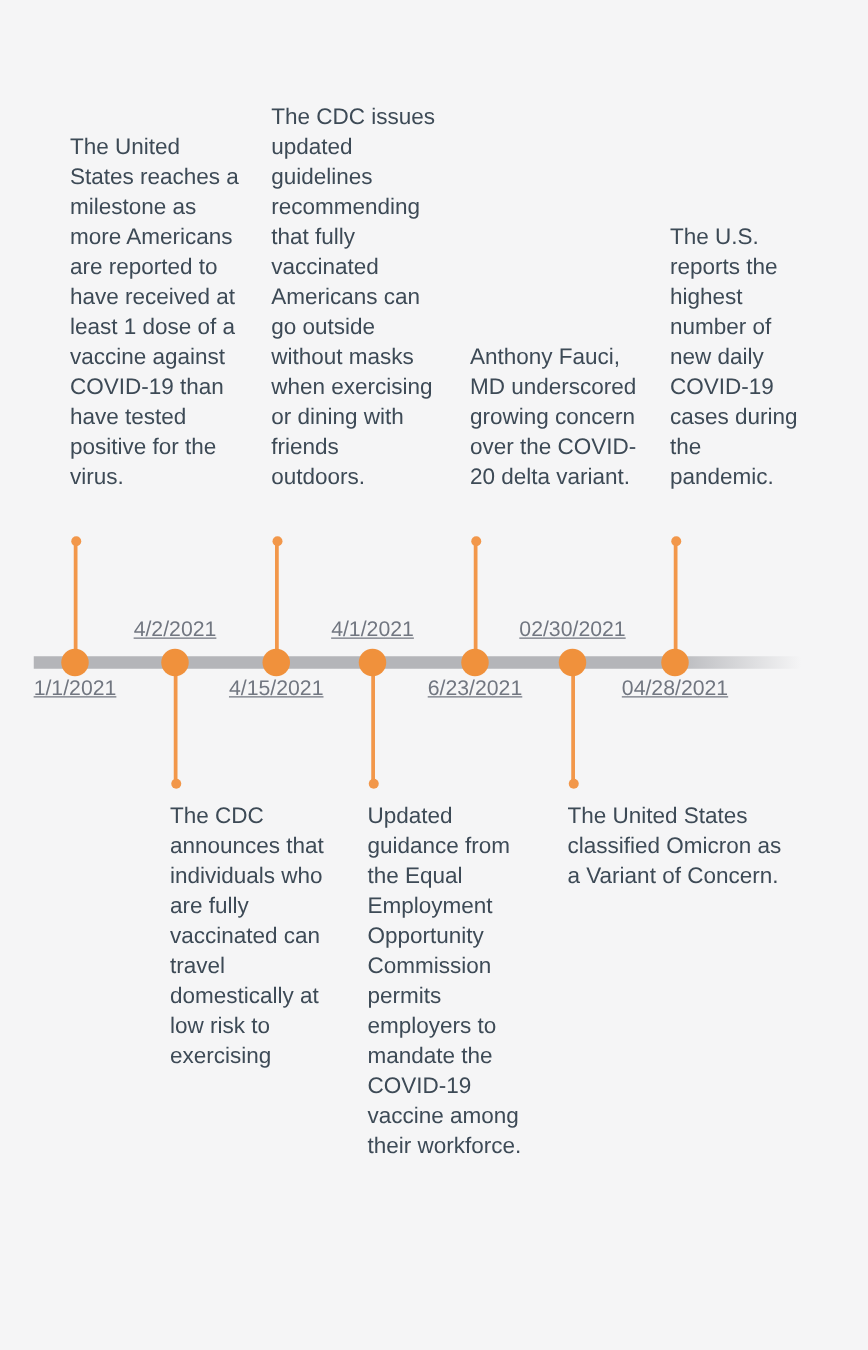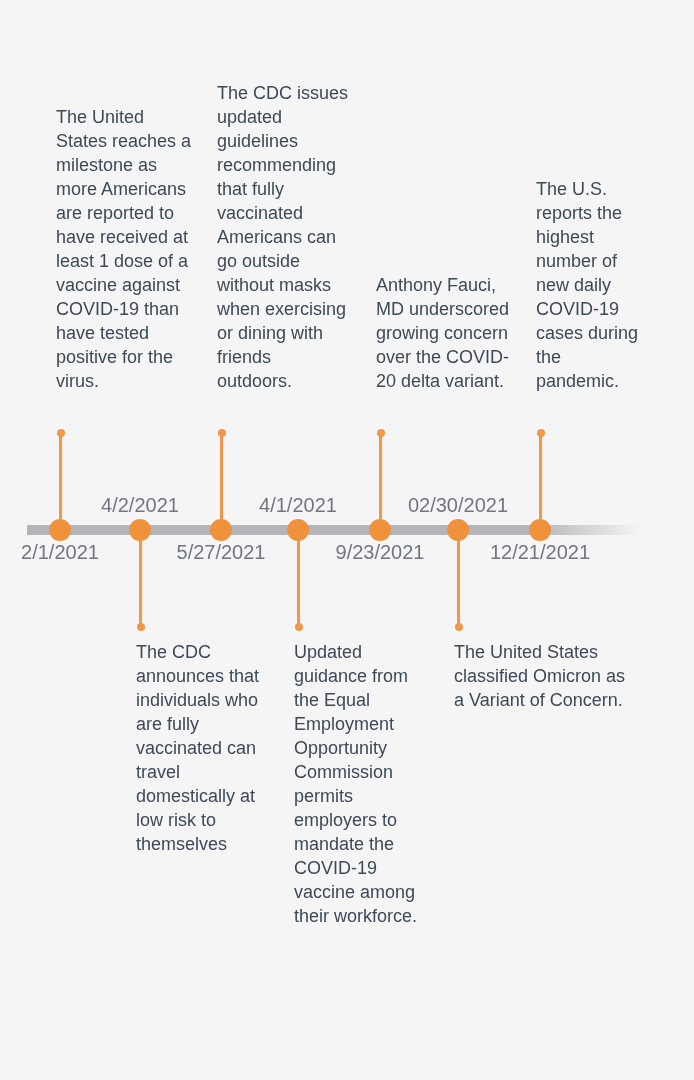--- a/index.html
+++ b/index.html
@@ -24,21 +24,21 @@
     content:"";position:absolute;top:-7px;left:50%;transform:translateX(-50%);
     width:8px;height:8px;border-radius:50%;background:var(--stemc);
   }
   .below .stem{top:530px;height:94px;}
   .below .stem::after{
     content:"";position:absolute;bottom:-7px;left:50%;transform:translateX(-50%);
     width:8px;height:8px;border-radius:50%;background:var(--stemc);
   }
   .date{
     position:absolute;left:var(--x);transform:translateX(-50%);
-    white-space:nowrap;font-size:20px;color:#717680;
+    white-space:nowrap;font-size:17px;color:#717680;text-decoration:underline;
   }
   .above .date{top:541px;}
   .below .date{top:494px;}
   .event-text{
     position:absolute;left:calc(var(--x) - 4px);width:210px;
     white-space:pre-line;font-size:18px;line-height:24px;color:#3d4a56;
   }
   .above .event-text{bottom:687px;}
   .below .event-text{top:640px;}
 </style>
@@ -57,33 +57,33 @@
 are reported to
 have received at
 least 1 dose of a
 vaccine against
 COVID-19 than
 have tested
 positive for the
 virus.</div>
     <div class="stem"></div>
     <div class="dot"></div>
-    <div class="date">2/1/2021</div>
+    <div class="date">1/1/2021</div>
   </div>
 
   <div class="event below" style="--x:140px">
     <div class="event-text">The CDC
 announces that
 individuals who
 are fully
 vaccinated can
 travel
 domestically at
 low risk to
-themselves</div>
+exercising</div>
     <div class="stem"></div>
     <div class="dot"></div>
     <div class="date">4/2/2021</div>
   </div>
 
   <div class="event above" style="--x:221px">
     <div class="event-text">The CDC issues
 updated
 guidelines
 recommending
@@ -91,21 +91,21 @@
 vaccinated
 Americans can
 go outside
 without masks
 when exercising
 or dining with
 friends
 outdoors.</div>
     <div class="stem"></div>
     <div class="dot"></div>
-    <div class="date">5/27/2021</div>
+    <div class="date">4/15/2021</div>
   </div>
 
   <div class="event below" style="--x:298px">
     <div class="event-text">Updated
 guidance from
 the Equal
 Employment
 Opportunity
 Commission
 permits
@@ -120,21 +120,21 @@
   </div>
 
   <div class="event above" style="--x:380px">
     <div class="event-text">Anthony Fauci,
 MD underscored
 growing concern
 over the COVID-
 20 delta variant.</div>
     <div class="stem"></div>
     <div class="dot"></div>
-    <div class="date">9/23/2021</div>
+    <div class="date">6/23/2021</div>
   </div>
 
   <div class="event below" style="--x:458px">
     <div class="event-text">The United States
 classified Omicron as
 a Variant of Concern.</div>
     <div class="stem"></div>
     <div class="dot"></div>
     <div class="date">02/30/2021</div>
   </div>
@@ -144,16 +144,16 @@
 reports the
 highest
 number of
 new daily
 COVID-19
 cases during
 the
 pandemic.</div>
     <div class="stem"></div>
     <div class="dot"></div>
-    <div class="date">12/21/2021</div>
+    <div class="date">04/28/2021</div>
   </div>
 
 </div>
 
 </body></html>

